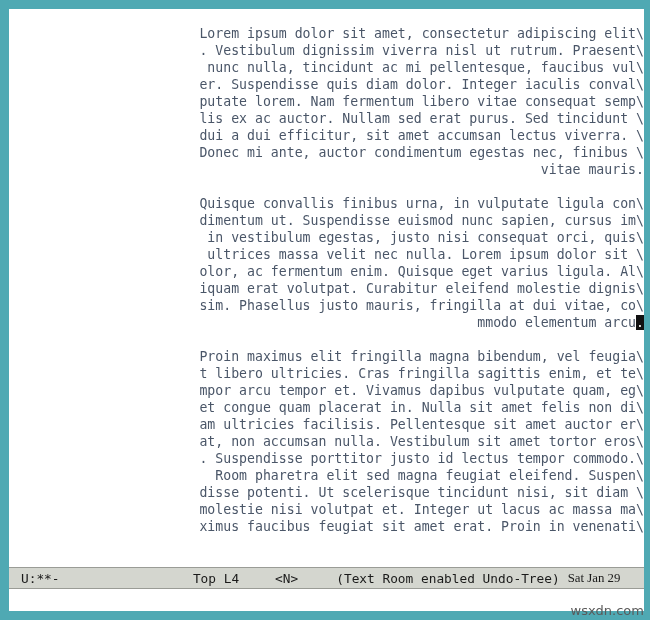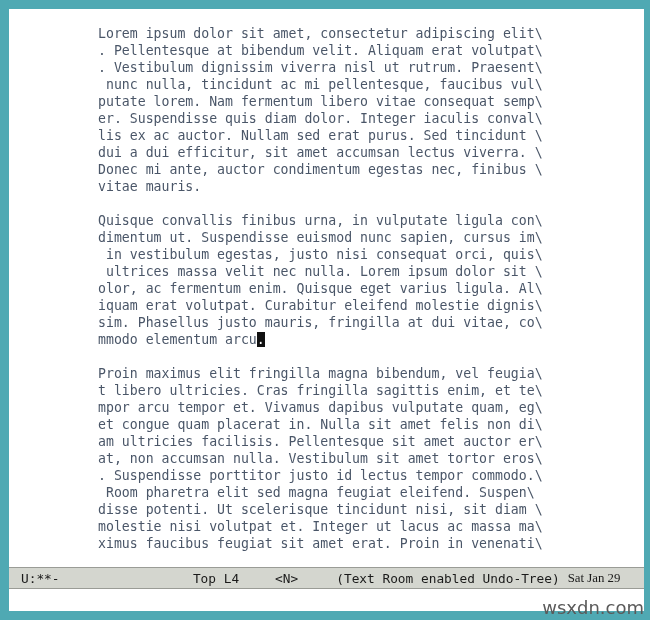--- a/index.html
+++ b/index.html
@@ -16,20 +16,21 @@
     font-family: "DejaVu Sans Mono", "Liberation Mono", monospace;
   }
   
   .frame {
     position: absolute;
     left: 0; top: 0;
     width: 650px;
     height: 620px;
     background: #4fa9b3;
     box-sizing: border-box;
+    text-align: right;
   }
   
   .editor-window {
     position: absolute;
     left: 9px;
     top: 9px;
     width: 635px;
     height: 602px;
     background: #ffffff;
     box-sizing: border-box;
@@ -97,41 +98,40 @@
     bottom: 0;
     width: 635px;
     height: 22px;
     background: #ffffff;
   }
   .watermark {
     position: absolute;
     right: 6px;
     bottom: 2px;
     font-family: "DejaVu Sans", "Liberation Sans", sans-serif;
-    font-size: 18px;
+    font-size: 13px;
     color: #5a5a5a;
     letter-spacing: 0px;
   }
 </style>
 </head>
 <body>
 
 <div id="screen">
   <div class="frame">
 
     <div class="editor-window">
 
       <div class="text-area">
         <div class="text-inner" id="buffer-lines">
             <div class="line">Lorem ipsum dolor sit amet, consectetur adipiscing elit\</div>
-            <div class="line">. Pellentesque at bibendum velit. Aliquam erat volutpat\</div>
             <div class="line">. Vestibulum dignissim viverra nisl ut rutrum. Praesent\</div>
             <div class="line"> nunc nulla, tincidunt ac mi pellentesque, faucibus vul\</div>
+            <div class="line">er. Suspendisse quis diam dolor. Integer iaculis conval\</div>
             <div class="line">putate lorem. Nam fermentum libero vitae consequat semp\</div>
-            <div class="line">er. Suspendisse quis diam dolor. Integer iaculis conval\</div>
             <div class="line">lis ex ac auctor. Nullam sed erat purus. Sed tincidunt \</div>
             <div class="line">dui a dui efficitur, sit amet accumsan lectus viverra. \</div>
             <div class="line">Donec mi ante, auctor condimentum egestas nec, finibus \</div>
             <div class="line">vitae mauris.</div>
             <div class="line blank"></div>
             <div class="line">Quisque convallis finibus urna, in vulputate ligula con\</div>
             <div class="line">dimentum ut. Suspendisse euismod nunc sapien, cursus im\</div>
             <div class="line"> in vestibulum egestas, justo nisi consequat orci, quis\</div>
             <div class="line"> ultrices massa velit nec nulla. Lorem ipsum dolor sit \</div>
             <div class="line">olor, ac fermentum enim. Quisque eget varius ligula. Al\</div>

